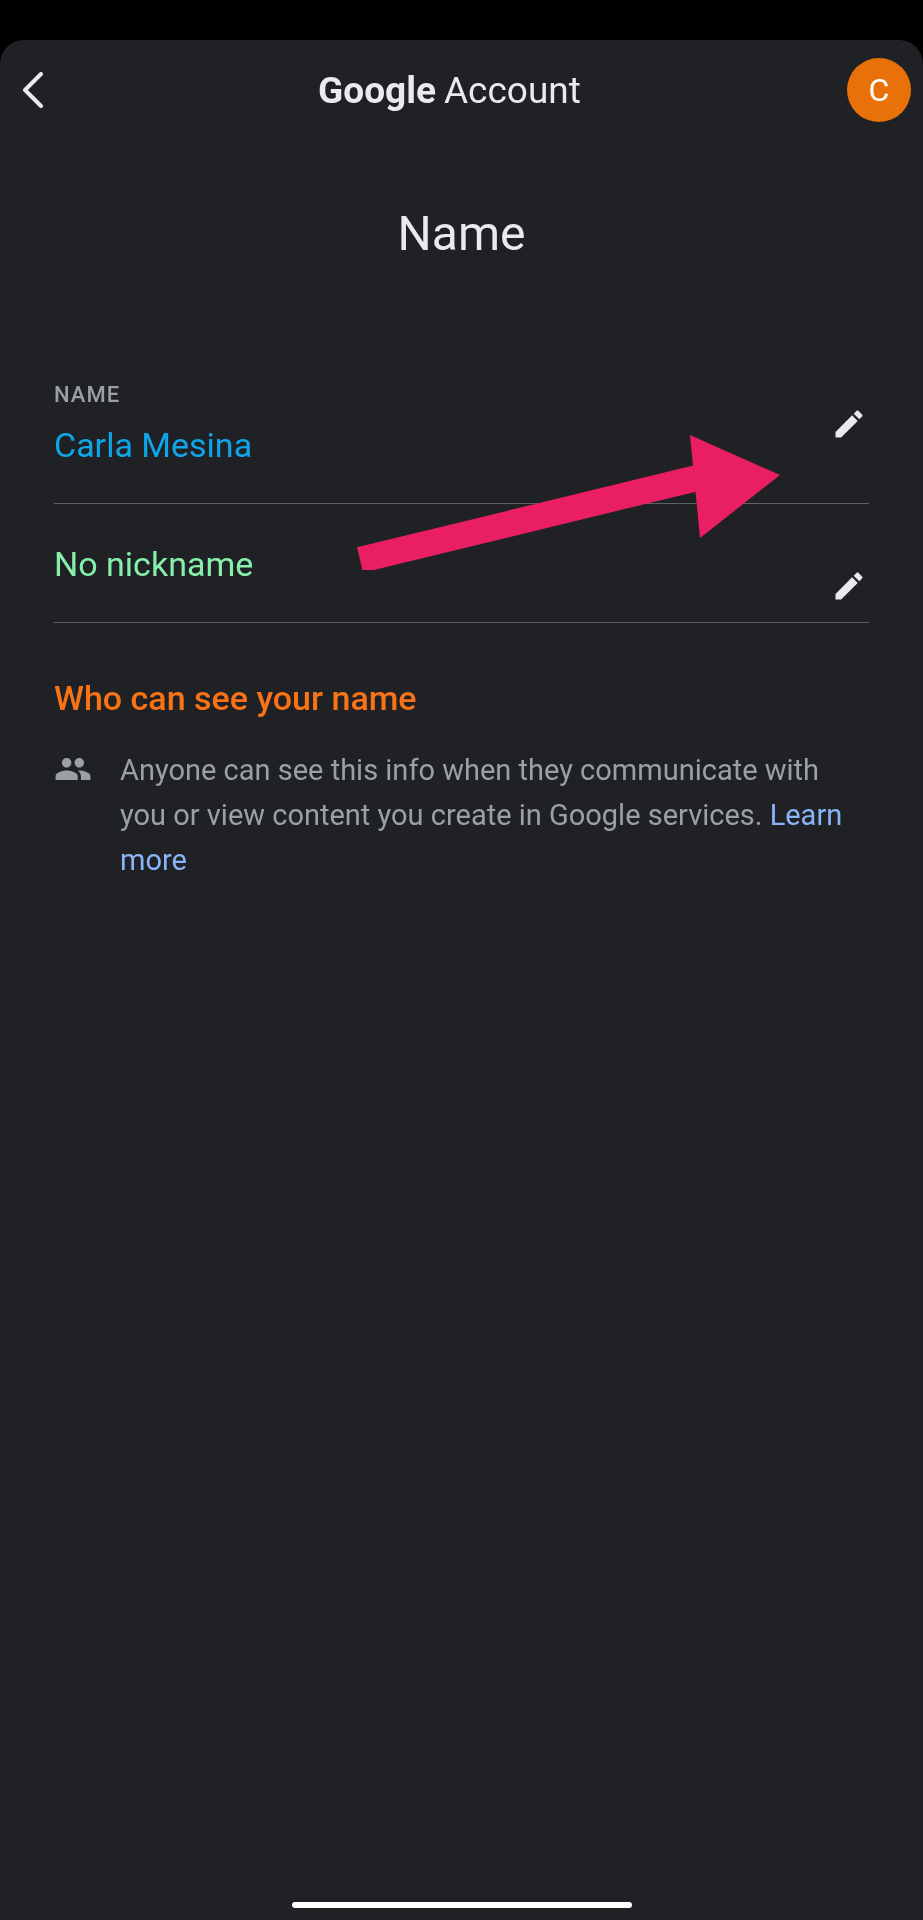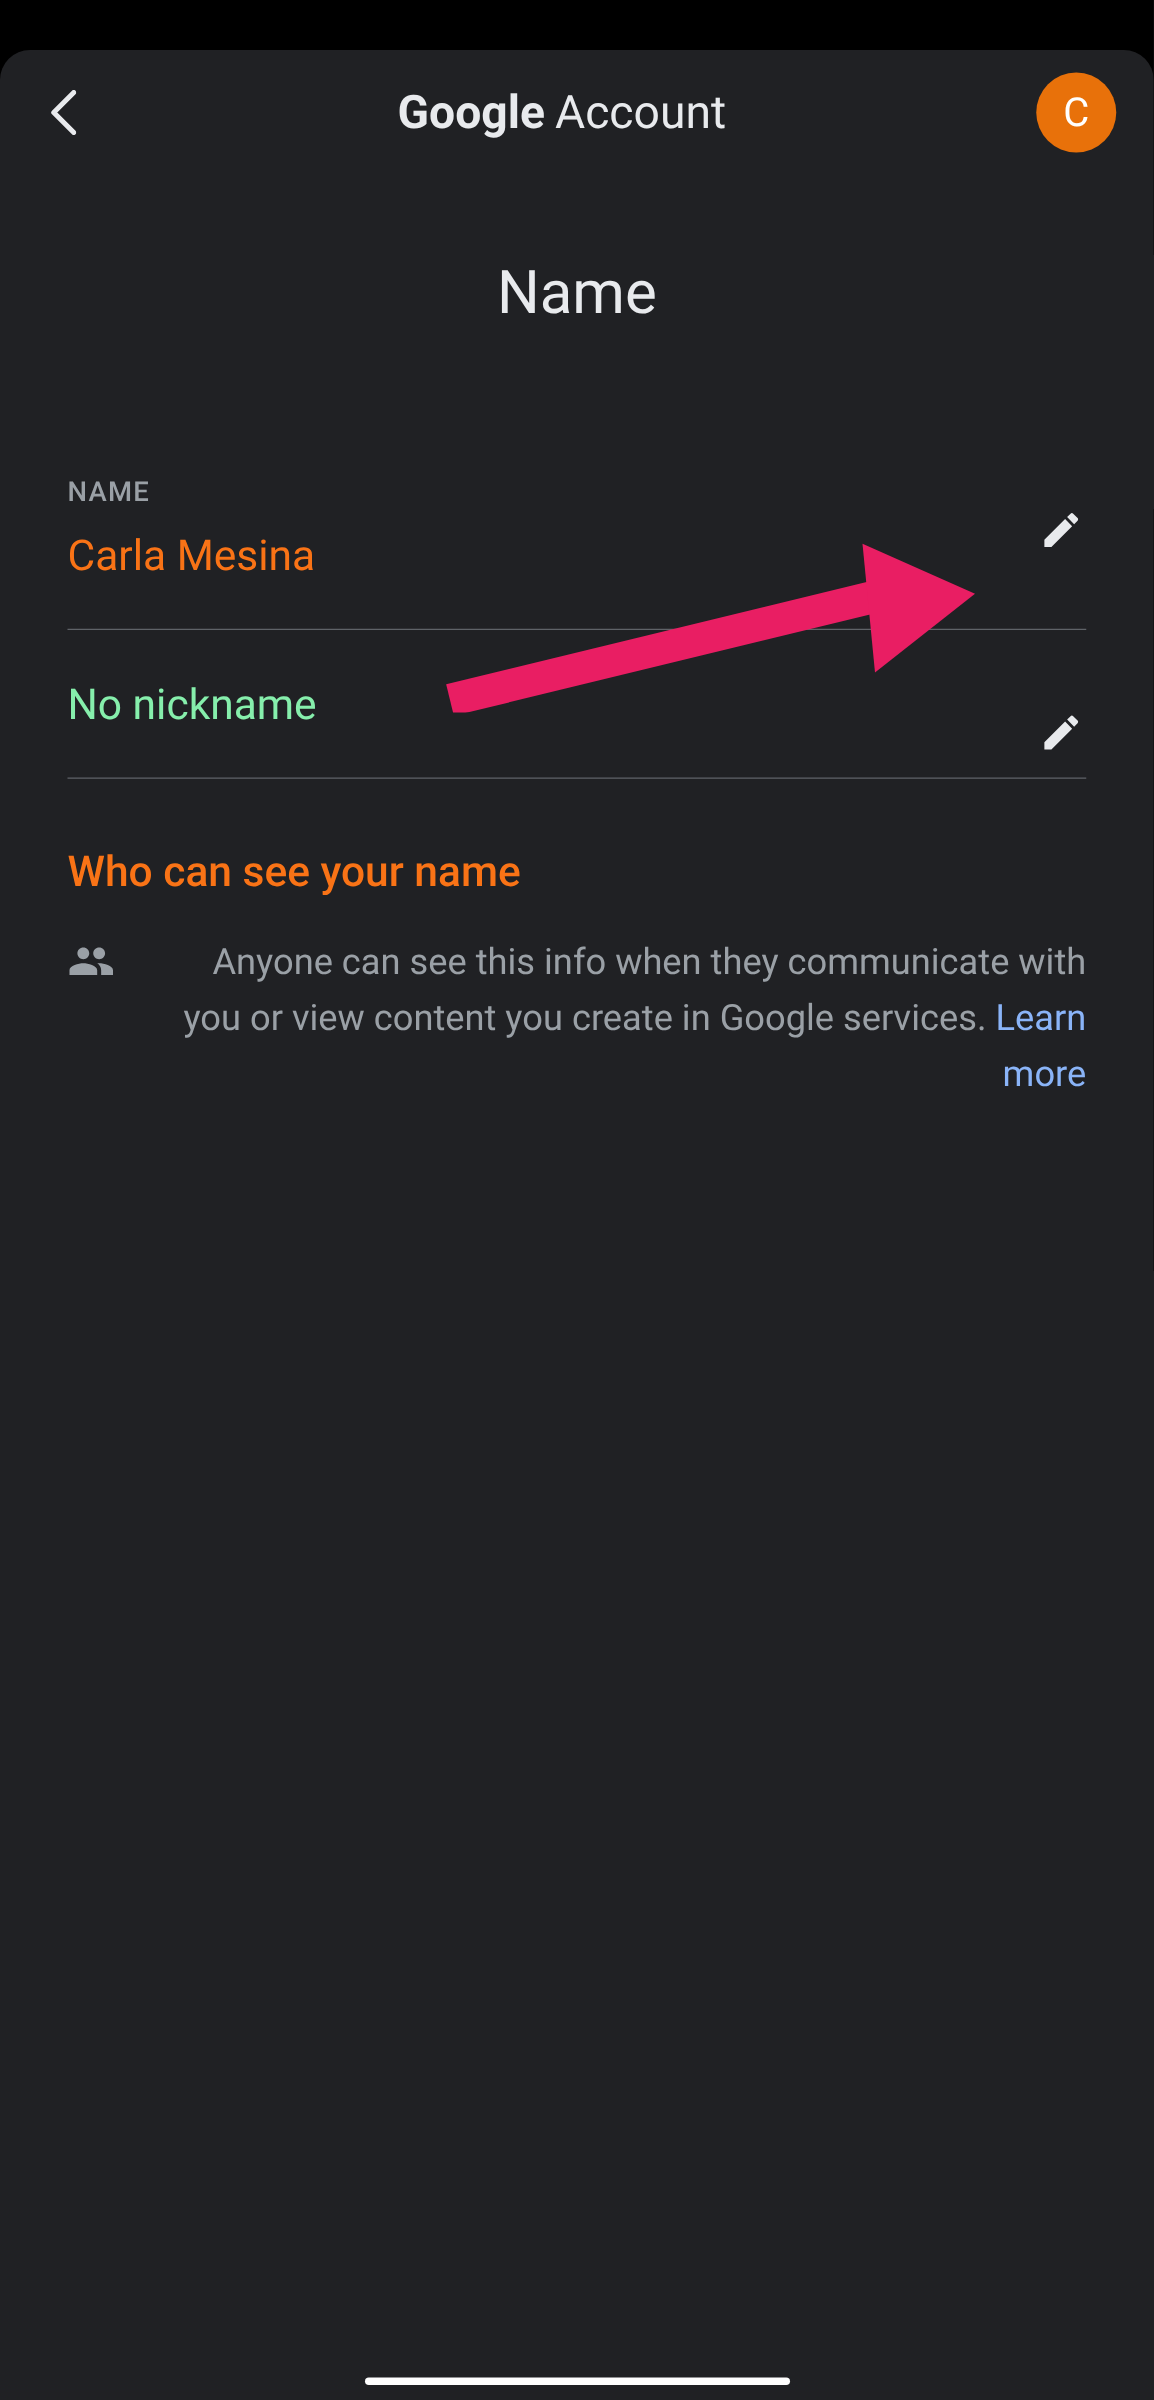--- a/index.html
+++ b/index.html
@@ -23,21 +23,21 @@
       bottom: 0;
       background: #202124;
       border-radius: 24px 24px 0 0;
       overflow: hidden;
     }
     .header {
       height: 100px;
       display: flex;
       align-items: center;
       justify-content: space-between;
-      padding: 0 30px;
+      padding: 0 12px;
       text-align: center;
     }
     .back-btn {
       width: 40px;
       height: 40px;
       display: flex;
       align-items: center;
       justify-content: center;
       cursor: pointer;
     }
@@ -85,21 +85,21 @@
       position: relative;
     }
     .field-label {
       color: #9aa0a6;
       font-size: 22px;
       letter-spacing: 1px;
       font-weight: 500;
       margin-bottom: 18px;
     }
     .field-value {
-      color: #f97316;
+      color: #0ea5e9;
       font-size: 34px;
       font-weight: 400;
     }
     .field-value.muted {
       color: #86efac;
     }
     .edit-btn {
       position: absolute;
       right: 0;
       top: 22px;
@@ -113,21 +113,20 @@
     .section-title {
       color: #f97316;
       font-size: 34px;
       font-weight: 500;
       margin-top: 55px;
       margin-bottom: 30px;
     }
     .info-row {
       display: flex;
       gap: 28px;
-      text-align: right;
     }
     .info-icon {
       flex-shrink: 0;
       width: 38px;
       height: 38px;
       margin-top: 2px;
     }
     .info-text {
       color: #9aa0a6;
       font-size: 29px;

